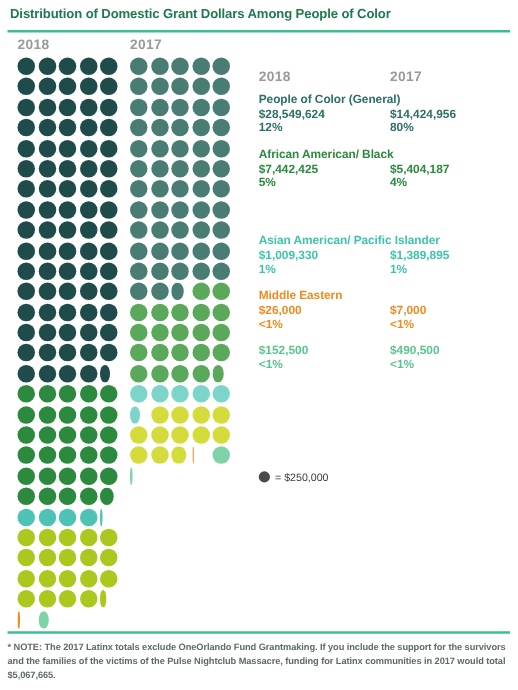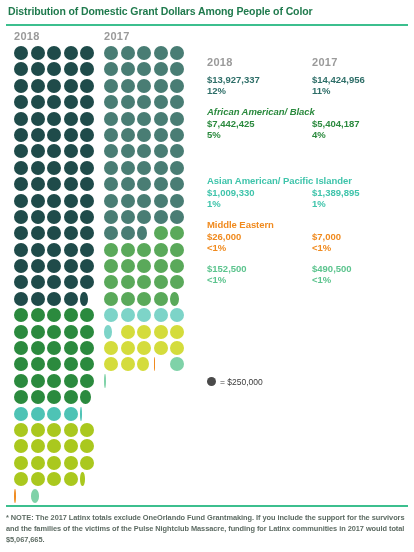--- a/index.html
+++ b/index.html
@@ -543,29 +543,30 @@
       </div>
     </div>
 
   <div class="panel">
     <div class="panel-heads">
       <div class="ph a">2018</div>
       <div class="ph b">2017</div>
     </div>
     <div id="panel-groups">
         <div class="grp">
+          <div class="grp-name" style="color: rgb(46, 110, 104);">People of Color (General)</div>
           <div class="grp-vals">
-            <div class="v amt-a" style="color: rgb(46, 110, 104);">$13,927,337</div>
+            <div class="v amt-a" style="color: rgb(46, 110, 104);">$28,549,624</div>
             <div class="v amt-b" style="color: rgb(46, 110, 104);">$14,424,956</div>
             <div class="v pct-a" style="color: rgb(46, 110, 104);">12%</div>
-            <div class="v pct-b" style="color: rgb(46, 110, 104);">11%</div>
+            <div class="v pct-b" style="color: rgb(46, 110, 104);">80%</div>
           </div>
         </div>
         <div class="grp">
-          <div class="grp-name" style="color: rgb(43, 138, 62); font-style: italic;">African American/ Black</div>
+          <div class="grp-name" style="color: rgb(43, 138, 62);">African American/ Black</div>
           <div class="grp-vals">
             <div class="v amt-a" style="color: rgb(43, 138, 62);">$7,442,425</div>
             <div class="v amt-b" style="color: rgb(43, 138, 62);">$5,404,187</div>
             <div class="v pct-a" style="color: rgb(43, 138, 62);">5%</div>
             <div class="v pct-b" style="color: rgb(43, 138, 62);">4%</div>
           </div>
         </div>
         <div class="grp">
           <div class="grp-name" style="color: rgb(63, 196, 171); margin-top: 33px;">Asian American/ Pacific Islander</div>
           <div class="grp-vals">

